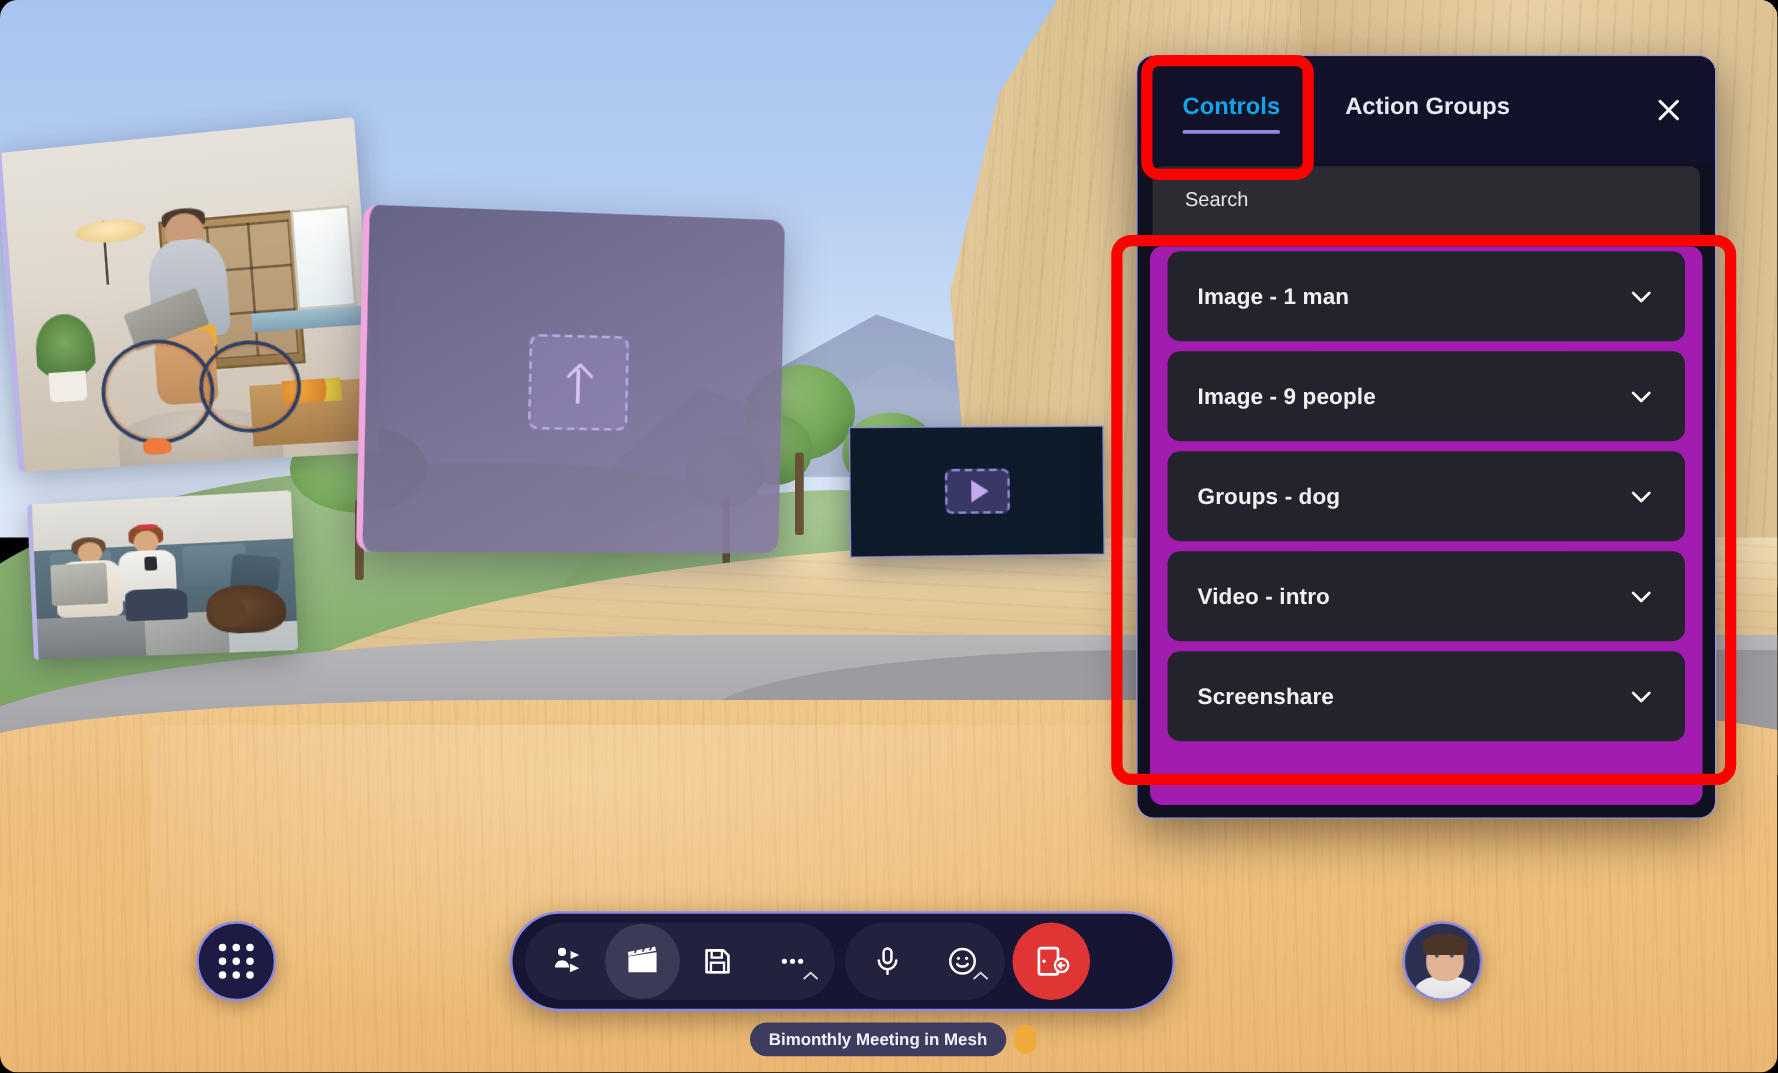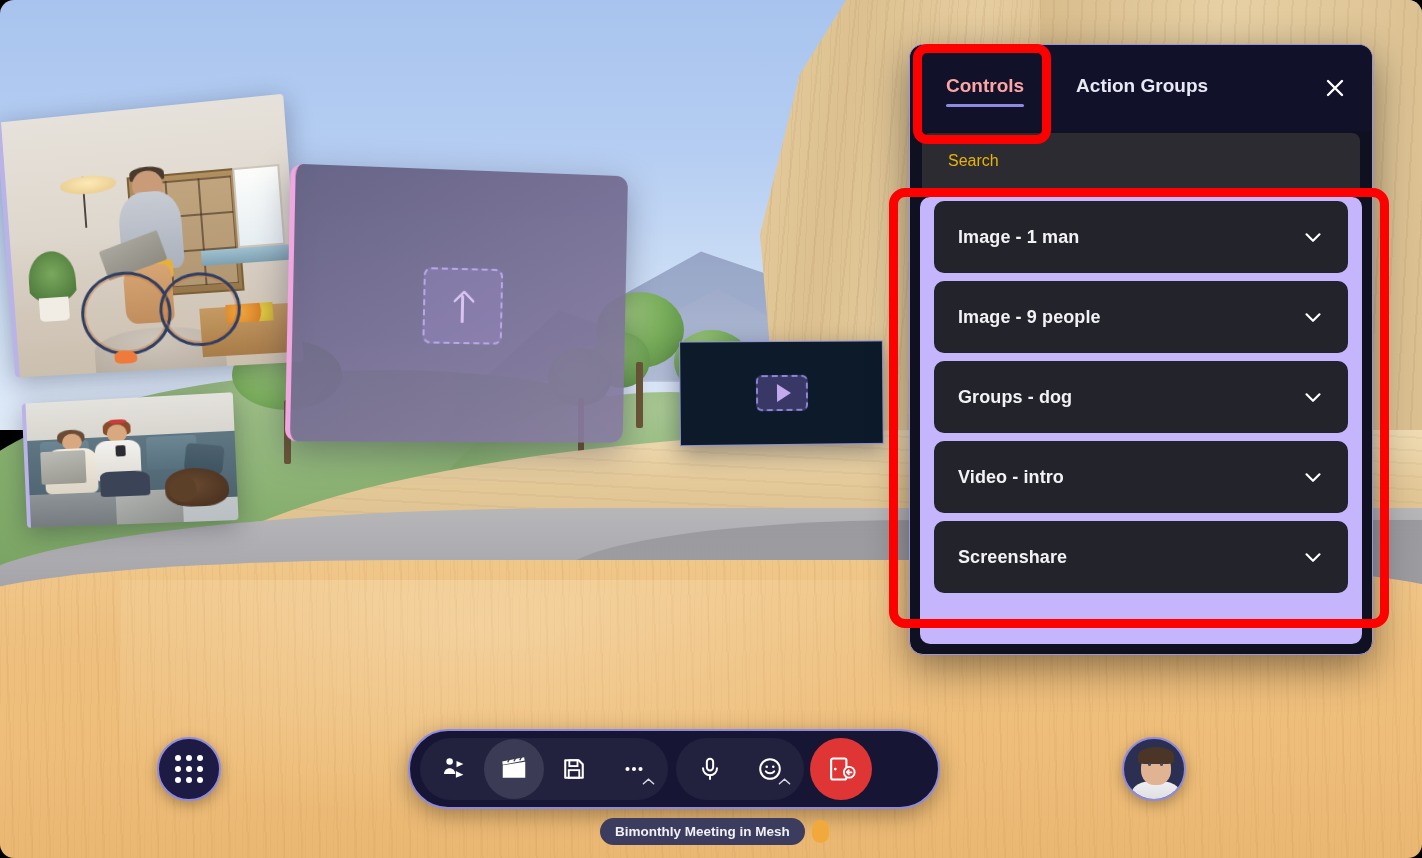--- a/index.html
+++ b/index.html
@@ -308,21 +308,21 @@
     position: relative;
   }
   .tab {
     position: relative;
     color: #e9e9f4;
     font-size: 19px; font-weight: bold;
     padding: 10px 14px 14px 14px;
     cursor: pointer;
     white-space: nowrap;
   }
-  .tab.active { color: #fca5a5; }
+  .tab.active { color: #0ea5e9; }
   .tab.active::after {
     content: ""; position: absolute;
     left: 14px; right: 14px; bottom: 4px;
     height: 3px; border-radius: 2px;
     background: #8e8ae0;
   }
   .tab-spacer { width: 24px; }
   .close-btn {
     margin-left: auto; width: 42px; height: 42px;
     display: flex; align-items: center; justify-content: center;
@@ -333,26 +333,26 @@
   .search-field {
     margin: 2px 12px 0 12px;
     height: 56px;
     background: #2b2b31;
     border-radius: 8px 8px 0 0;
     display: flex; align-items: center;
     padding: 0 26px;
     color: #c9c9d2;
     font-size: 16px;
   }
-  .search-field .ph { color: #eab308; text-align: center; }
+  .search-field .ph { color: #e5e5e5; text-align: center; }
 
   .list-region {
     margin: 8px 10px 10px 10px;
     flex: 1;
-    background: #c4b5fd;
+    background: #a21caf;
     border-radius: 10px;
     padding: 4px 14px 8px 14px;
     overflow: hidden;
   }
   .list-item {
     height: 72px;
     margin-bottom: 8px;
     background: #23242b;
     border-radius: 10px;
     display: flex; align-items: center;

